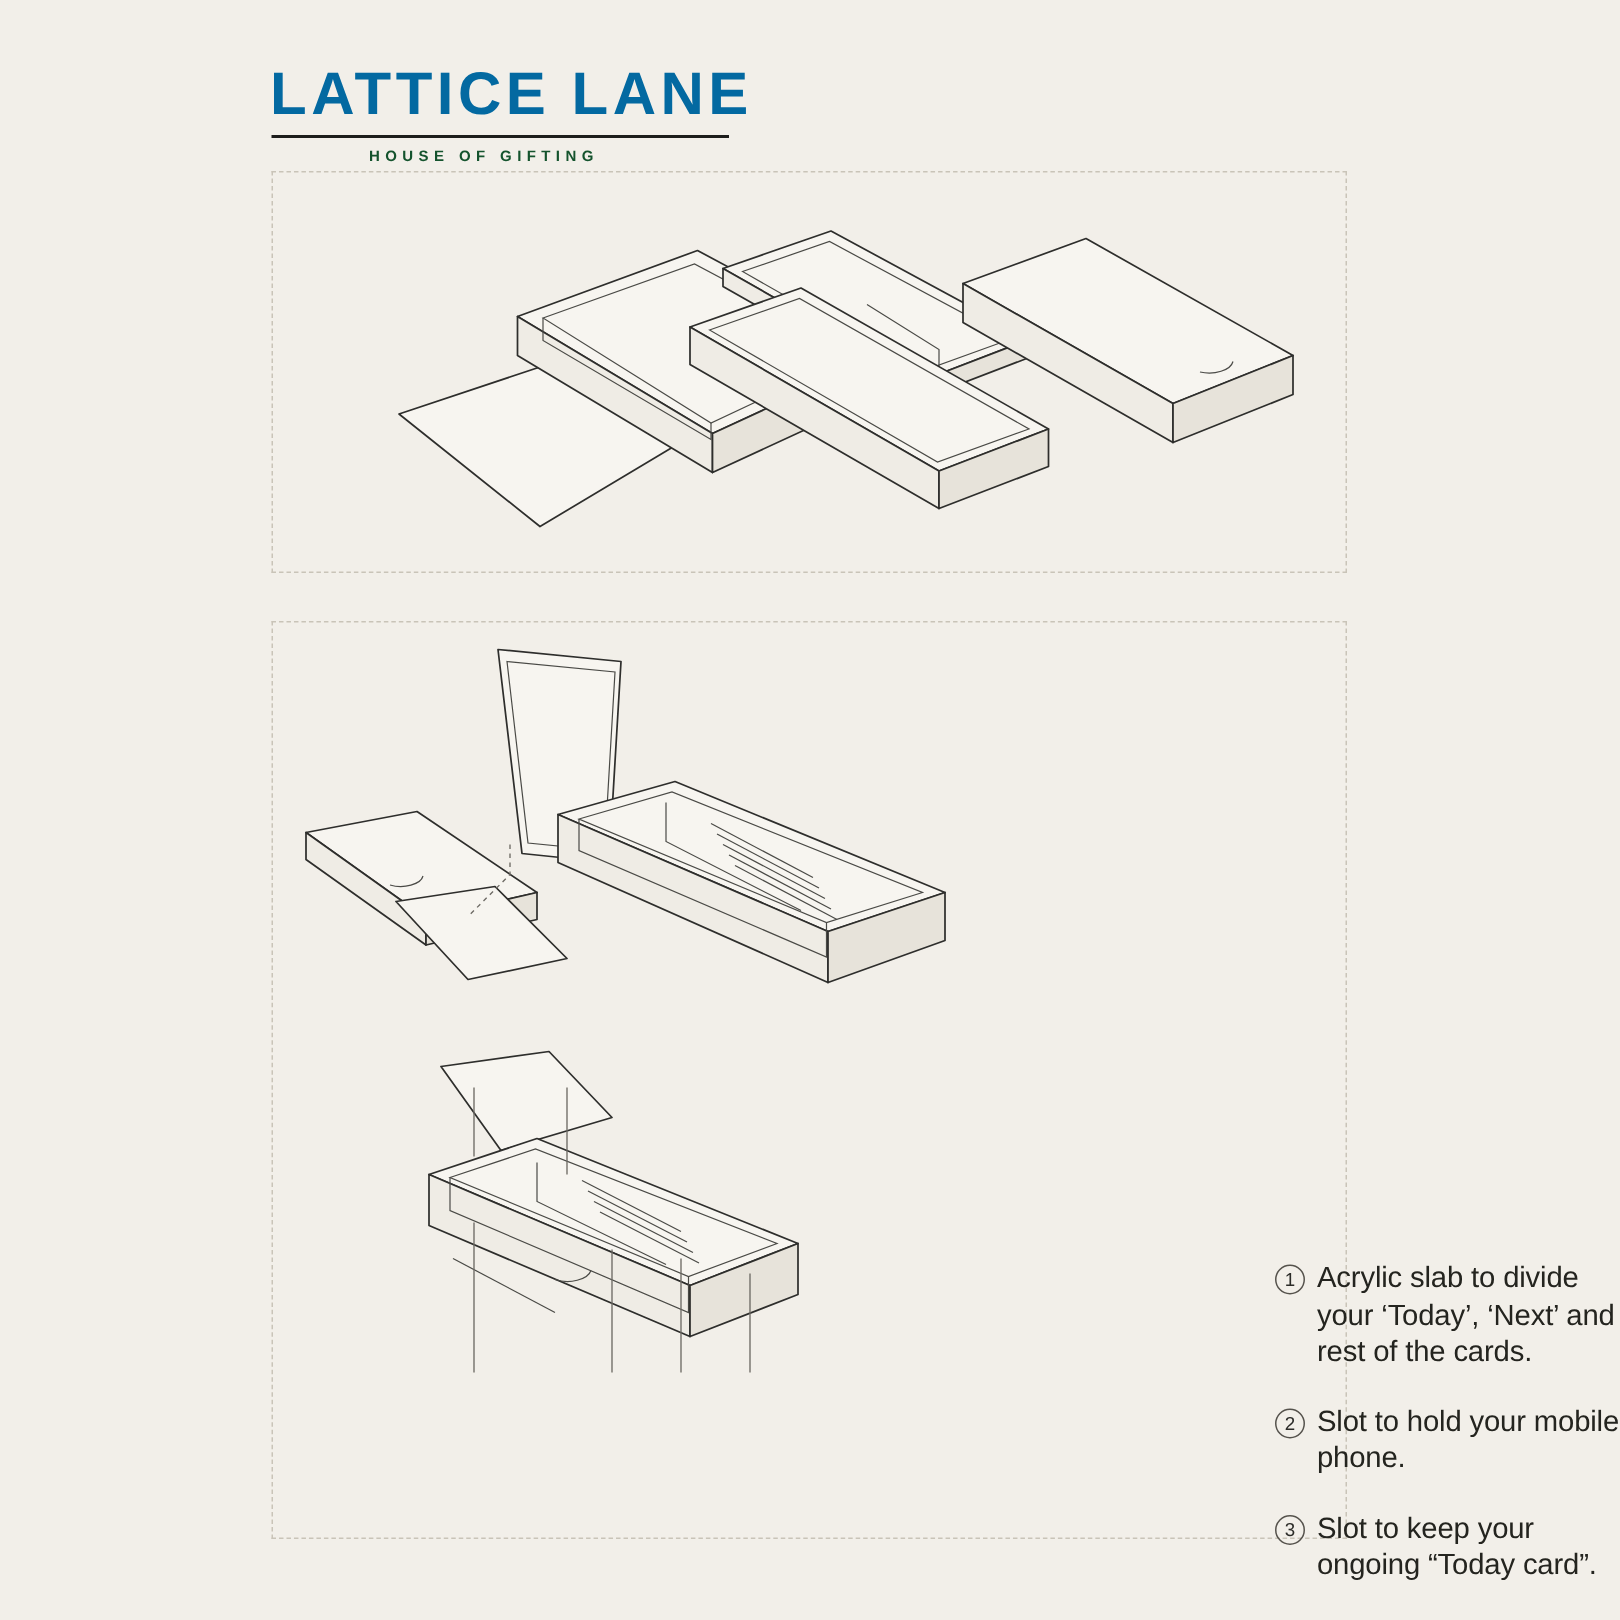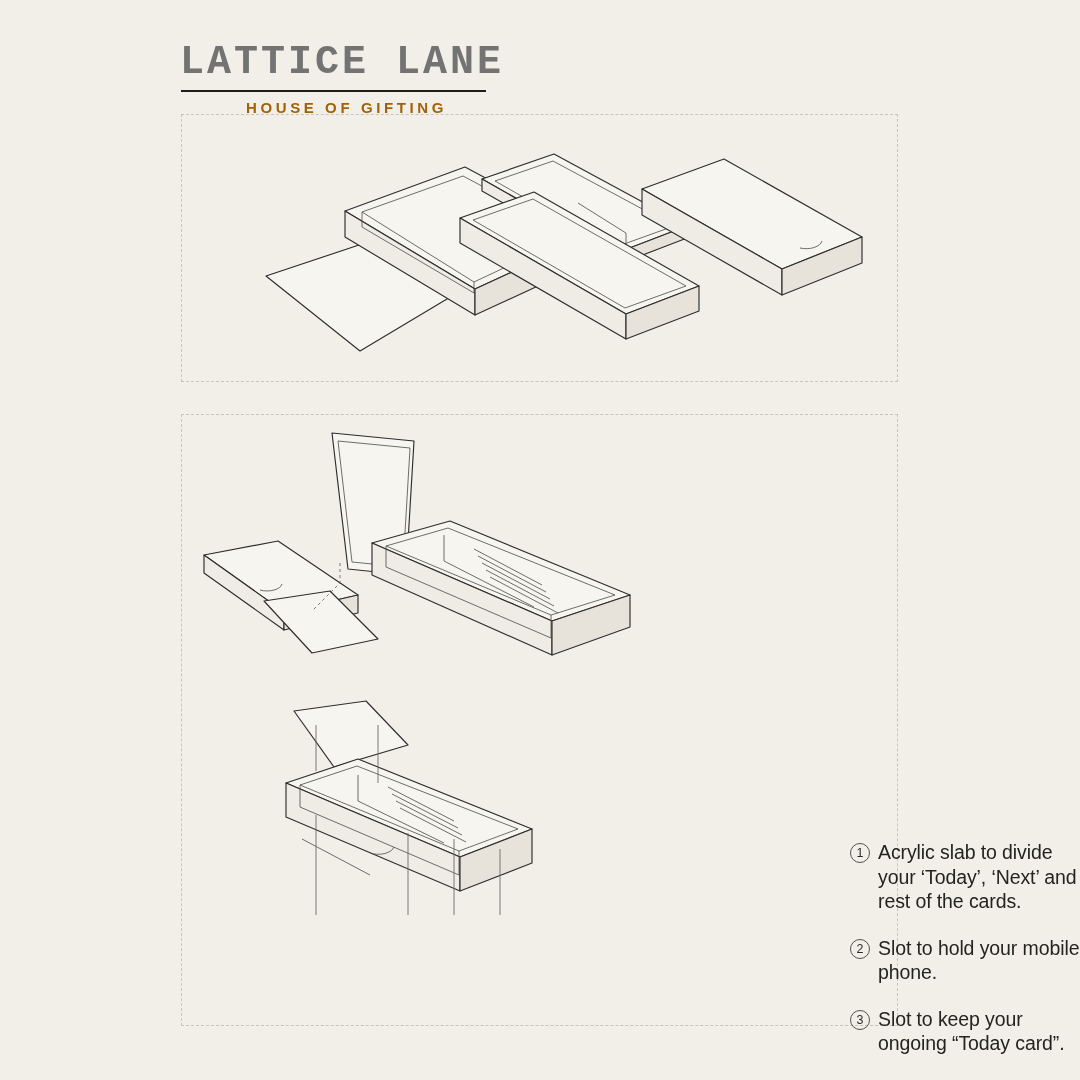--- a/index.html
+++ b/index.html
@@ -21,40 +21,40 @@
   }
 
   
   .brand {
     position: absolute;
     left: 180px;
     top: 42px;
     width: 520px;
   }
   .brand-name {
-    font-family: Liberation Mono, monospace;
+    font-family: Liberation Sans, sans-serif;
     font-size: 40px;
     font-weight: 700;
     letter-spacing: 3px;
-    color: #737373;
+    color: #0369a1;
     line-height: 1.05;
     white-space: nowrap;
   }
   .brand-rule {
     width: 305px;
     height: 2px;
     background: #1d1d1b;
     margin-top: 6px;
     margin-left: 1px;
   }
   .brand-sub {
-    font-size: 15px;
+    font-size: 10px;
     letter-spacing: 3.6px;
     font-weight: 700;
-    color: #a16207;
+    color: #14532d;
     margin-top: 7px;
     margin-left: 66px;
     white-space: nowrap;
   }
 
   
   .panel {
     position: absolute;
     border: 1px dashed #c9c4b8;
     background: transparent;

